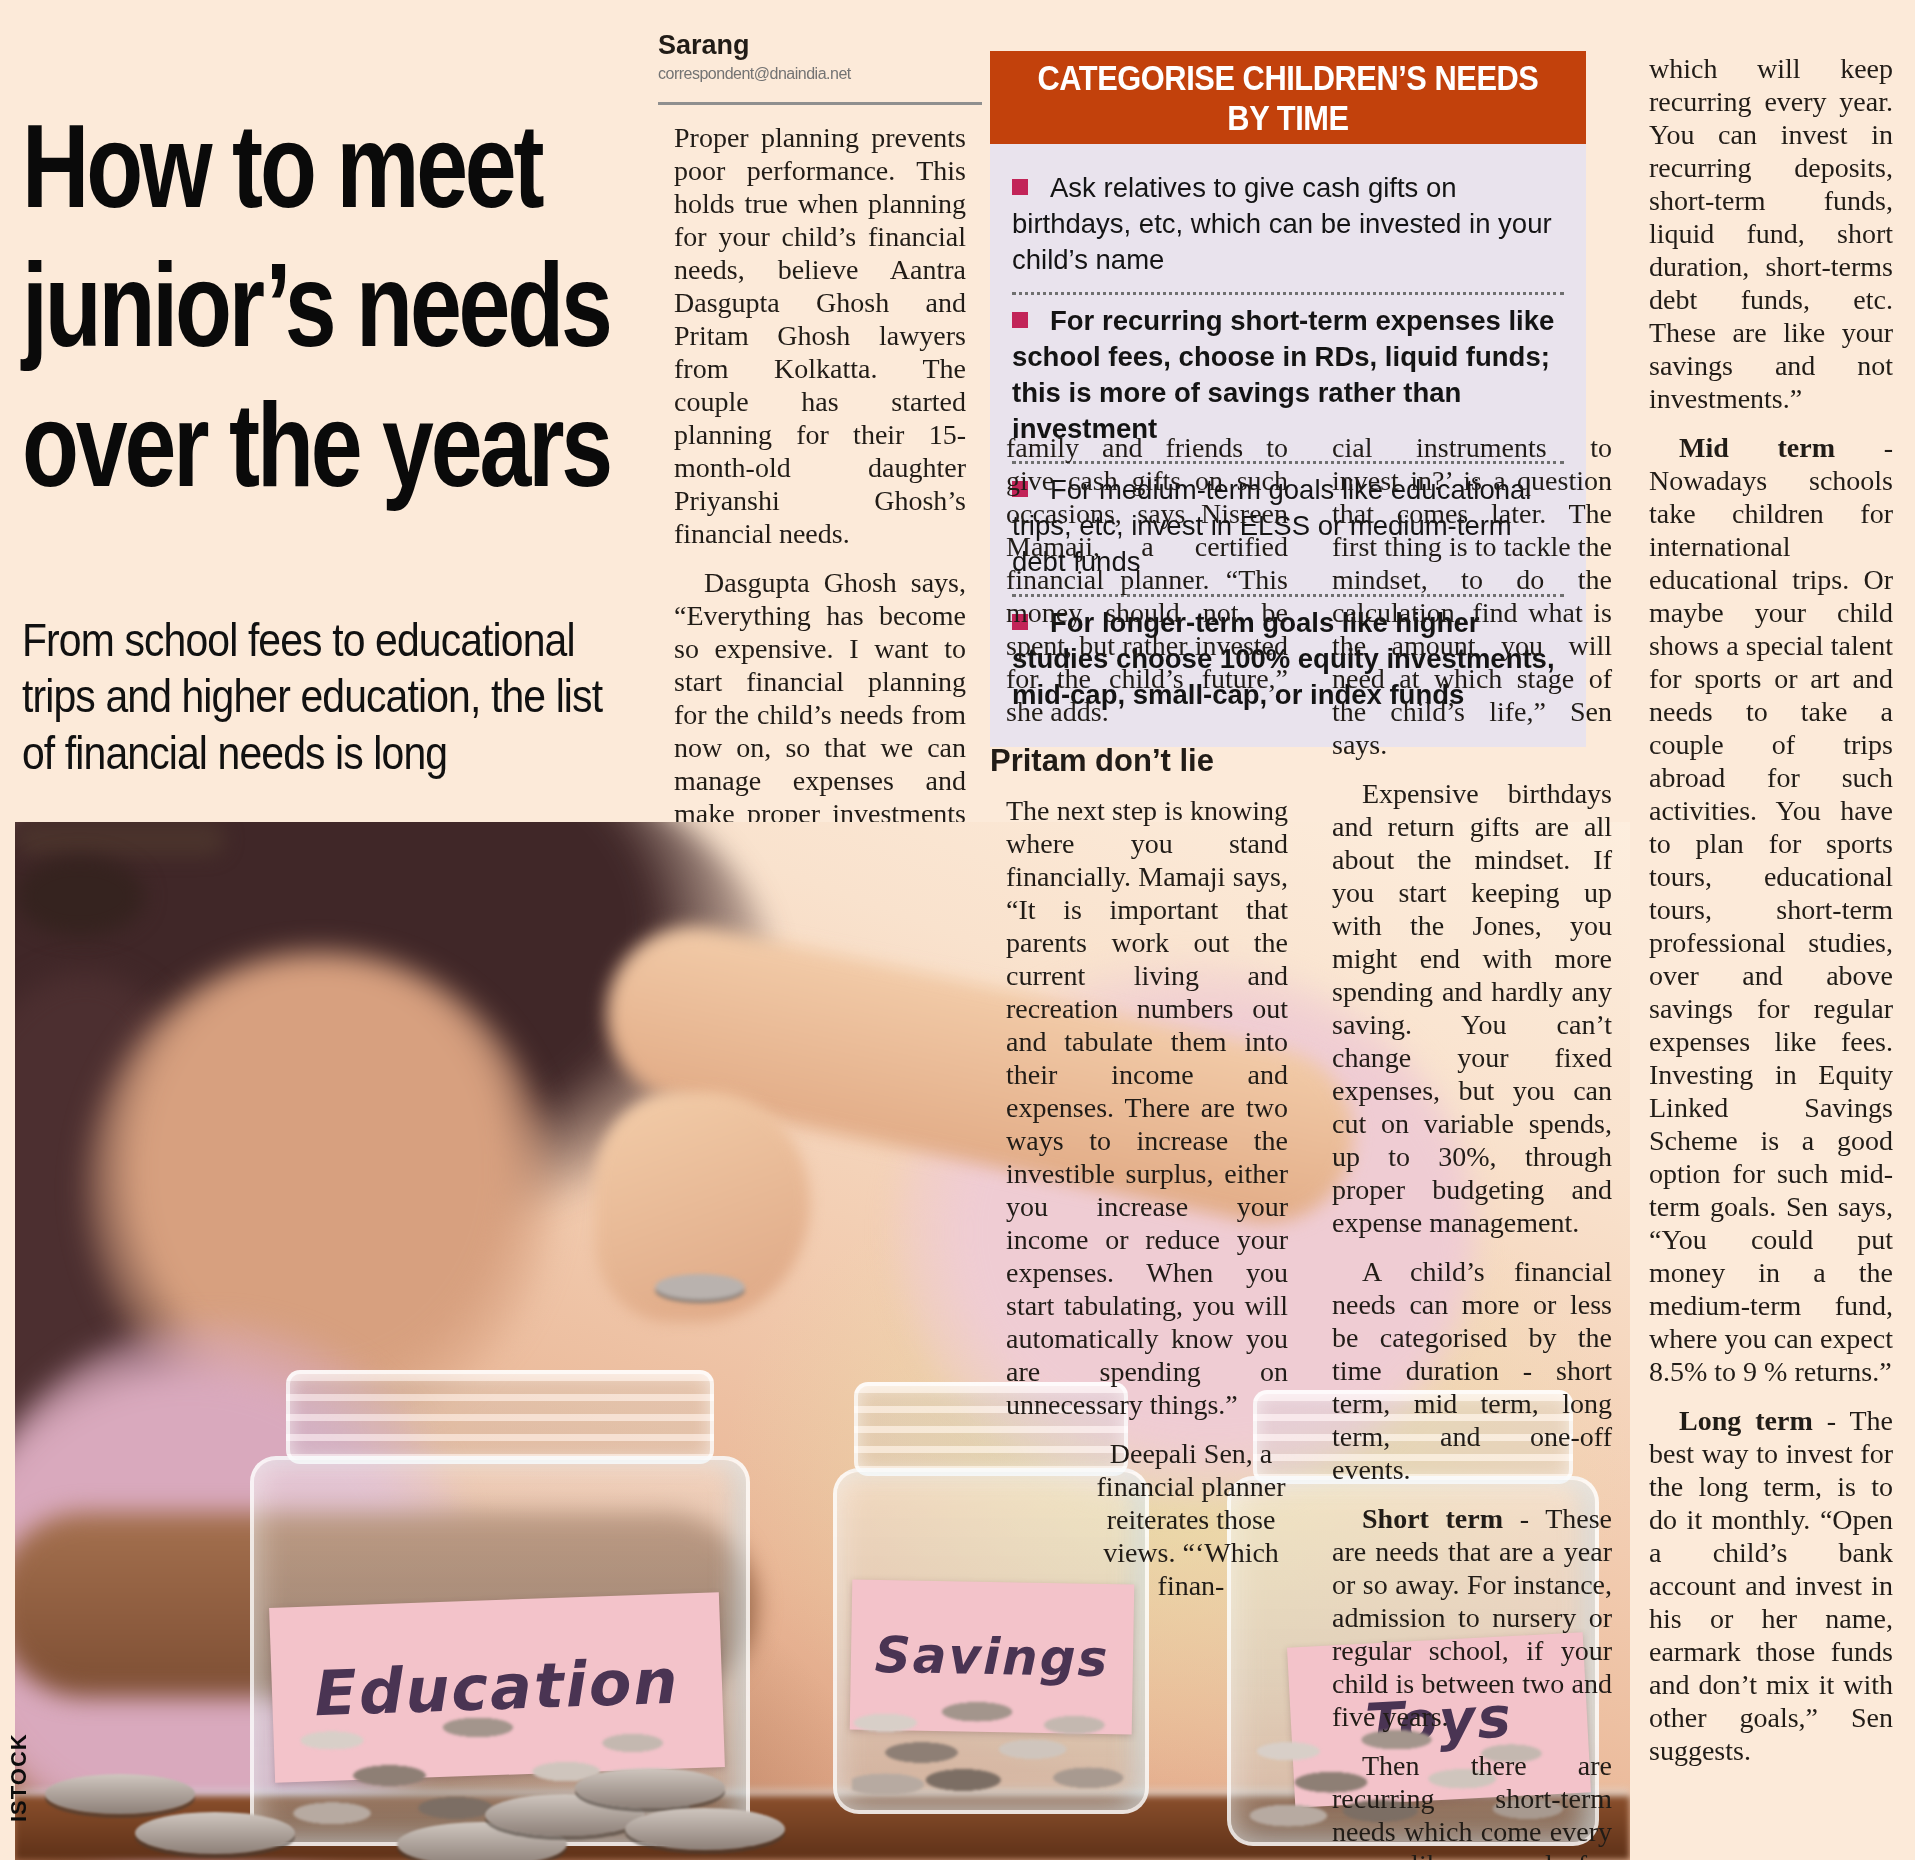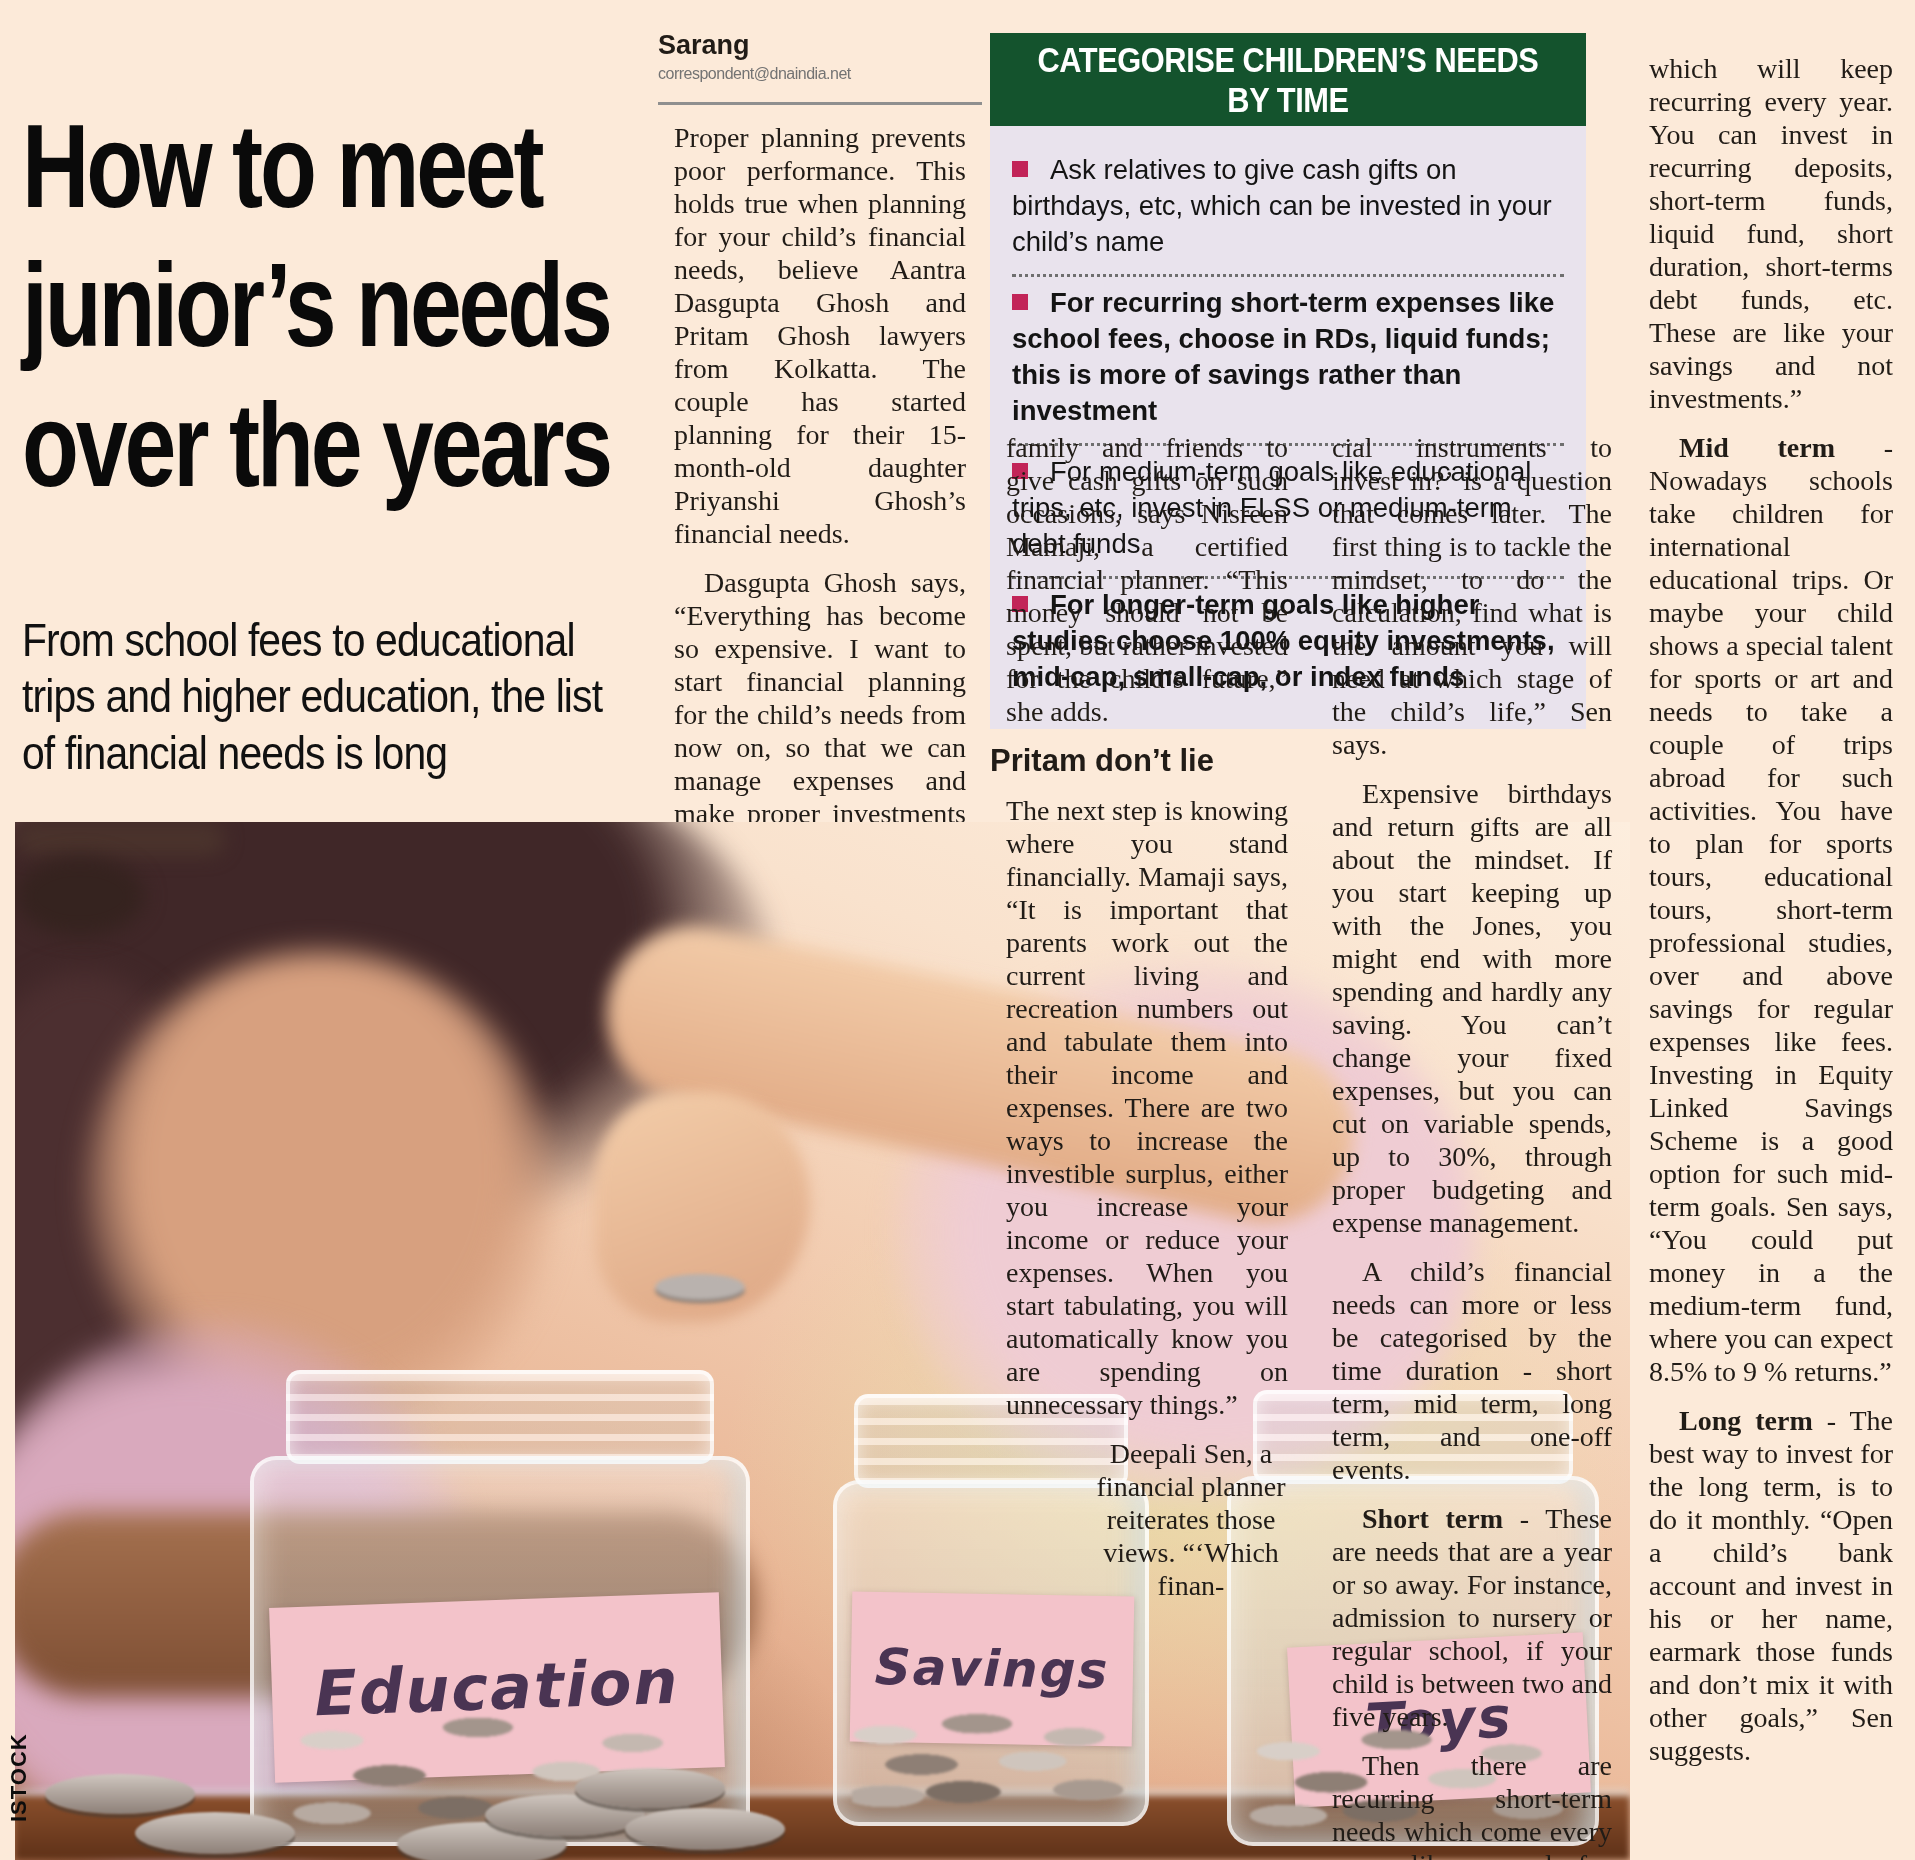--- a/index.html
+++ b/index.html
@@ -29,23 +29,23 @@
   .byline-email{font-family:"Liberation Sans",sans-serif;font-size:16px;line-height:28px;letter-spacing:-0.5px;color:#737373;}
   .byline-rule{height:3px;background:#8f8f8f;margin:14px 0 16px 0;width:100%;}
 
   .col2{left:990px;top:415px;width:314px;z-index:3;}
   .col2 .wrapright{text-align:center;padding-left:88px;}
   .col3{left:1316px;top:415px;width:312px;z-index:3;}
   .col4{left:1633px;top:36px;width:276px;}
 
   
   .infobox{position:absolute;left:990px;top:33px;width:596px;z-index:2;}
-  .infobox-title{background:#14532d;color:#ffffff;text-align:center;
+  .infobox-title{background:#c2410c;color:#ffffff;text-align:center;
     font-family:"Liberation Sans",sans-serif;font-weight:bold;font-size:35px;
-    letter-spacing:-0.5px;padding:7px 0 6px 0;
+    letter-spacing:-0.5px;padding:7px 0 6px 0;margin-top:18px;
     }
   .infobox-title span{display:inline-block;transform:scaleX(0.88);transform-origin:center;}
   .infobox-body{background:#e9e3ed;padding:18px 22px 20px 22px;}
   .infobox-item{font-family:Liberation Sans, sans-serif;font-size:27.5px;line-height:36px;color:#141414;
     padding:8px 0 14px 0;}
   .infobox-item.dotted{border-bottom:3px dotted #6f6f6f;}
   .infobox-item.b{font-weight:bold;}
   .sq{display:inline-block;width:16px;height:16px;background:#c22458;margin-right:22px;position:relative;top:-2px;}
 
   
@@ -171,21 +171,21 @@
     <div class="coinheld"></div>
 
     <div class="jar" style="left:235px;top:548px;width:500px;height:490px;">
       <div class="rim"></div>
       <div class="jbody" style="height:382px;">
         <div class="label" style="left:18px;top:140px;width:450px;height:175px;font-size:62px;transform:rotate(-2deg);">Education</div>
         <div class="coins"></div>
       </div>
     </div>
 
-    <div class="jar" style="left:818px;top:572px;width:316px;height:446px;">
+    <div class="jar" style="left:818px;top:560px;width:316px;height:446px;">
       <div class="rim"></div>
       <div class="jbody" style="height:338px;">
         <div class="label" style="left:14px;top:110px;width:282px;height:150px;font-size:50px;transform:rotate(1deg);">Savings</div>
         <div class="coins" style="height:110px;"></div>
       </div>
     </div>
 
     <div class="jar" style="left:1212px;top:568px;width:372px;height:470px;">
       <div class="rim"></div>
       <div class="jbody" style="height:362px;">

